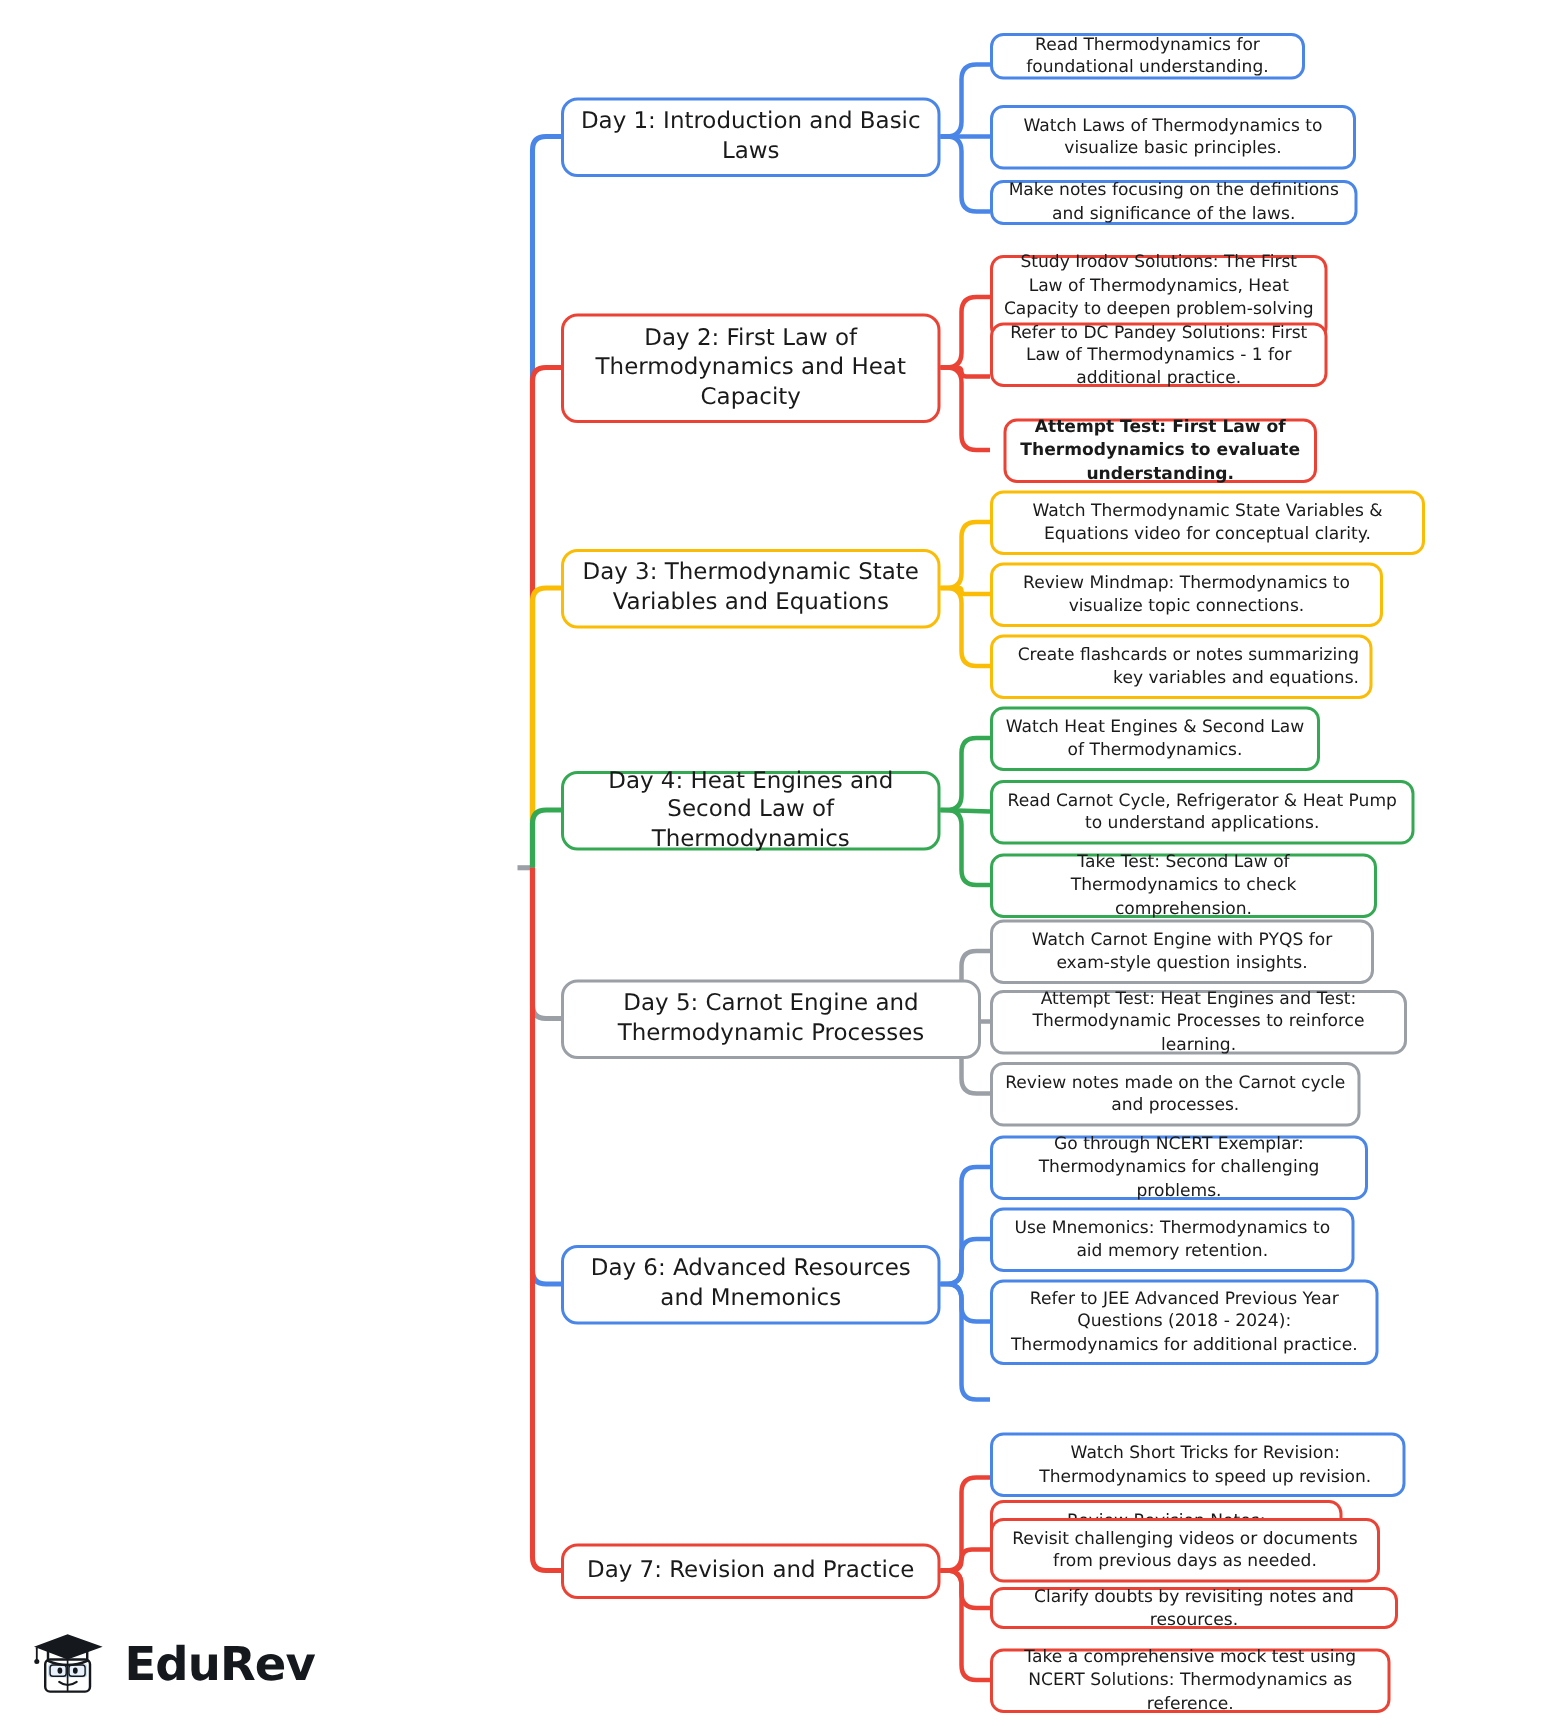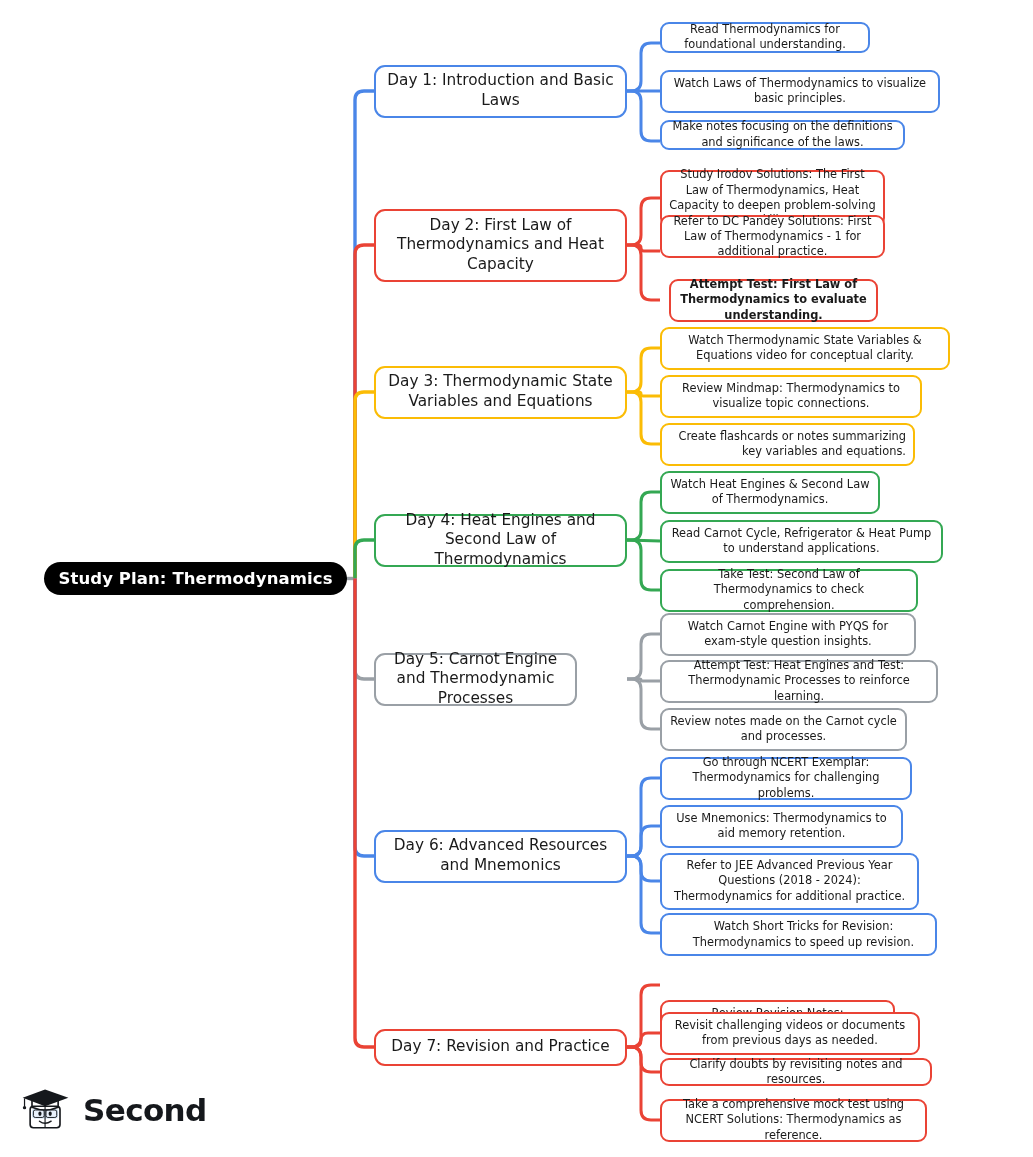--- a/index.html
+++ b/index.html
@@ -141,32 +141,29 @@
       <path d="M627 856 L631 856 Q641 856 641 846 L641 836 Q641 826 651 826 L660 826" stroke="#4a86e8" stroke-width="3" fill="none" stroke-linejoin="round"></path>
       <path d="M627 856 L631 856 Q641 856 641 866 L641 871 Q641 881 651 881 L660 881" stroke="#4a86e8" stroke-width="3" fill="none" stroke-linejoin="round"></path>
       <path d="M627 856 L631 856 Q641 856 641 866 L641 923 Q641 933 651 933 L660 933" stroke="#4a86e8" stroke-width="3" fill="none" stroke-linejoin="round"></path>
       <path d="M355 578.5 L355 1038 Q355 1047 364 1047 L374 1047" stroke="#ea4335" stroke-width="3.4" fill="none" stroke-linejoin="round"></path>
       <path d="M627 1047 L631 1047 Q641 1047 641 1037 L641 995 Q641 985 651 985 L660 985" stroke="#ea4335" stroke-width="3" fill="none" stroke-linejoin="round"></path>
       <path d="M627 1047 L634 1047 Q641 1047 641 1040 L641 1040 Q641 1033 648 1033 L660 1033" stroke="#ea4335" stroke-width="3" fill="none" stroke-linejoin="round"></path>
       <path d="M627 1047 L631 1047 Q641 1047 641 1057 L641 1062 Q641 1072 651 1072 L660 1072" stroke="#ea4335" stroke-width="3" fill="none" stroke-linejoin="round"></path>
       <path d="M627 1047 L631 1047 Q641 1047 641 1057 L641 1110 Q641 1120 651 1120 L660 1120" stroke="#ea4335" stroke-width="3" fill="none" stroke-linejoin="round"></path>
     </svg>
 
-  <div class="root-node" style="left: 44px; top: 562px; width: 303px; height: 33px;">
-    <span>Study Plan: Thermodynamics</span>
-  </div>
 
   <div id="nodes-layer">
       <div class="day-node" style="left: 374px; top: 64.5px; width: 253px; height: 53px; border-color: rgb(74, 134, 232);">
         <span>Day 1: Introduction and Basic Laws</span>
       </div>
       <div class="leaf-node" style="left: 660px; top: 21.5px; width: 210px; height: 31px; border-color: rgb(74, 134, 232);">
         <span>Read Thermodynamics for foundational understanding.</span>
       </div>
-      <div class="leaf-node" style="left: 660px; top: 69.5px; width: 280px; height: 43px; border-color: rgb(74, 134, 232); justify-content: center;">
+      <div class="leaf-node" style="left: 660px; top: 69.5px; width: 244px; height: 43px; border-color: rgb(74, 134, 232); justify-content: center;">
         <span>Watch Laws of Thermodynamics to visualize basic principles.</span>
       </div>
       <div class="leaf-node" style="left: 660px; top: 119.5px; width: 245px; height: 30px; border-color: rgb(74, 134, 232);">
         <span>Make notes focusing on the definitions and significance of the laws.</span>
       </div>
       <div class="day-node" style="left: 374px; top: 208.5px; width: 253px; height: 73px; border-color: rgb(234, 67, 53);">
         <span>Day 2: First Law of Thermodynamics and Heat Capacity</span>
       </div>
       <div class="leaf-node" style="left: 660px; top: 169.5px; width: 225px; height: 57px; border-color: rgb(234, 67, 53);">
         <span>Study Irodov Solutions: The First Law of Thermodynamics, Heat Capacity to deepen problem-solving skills.</span>
@@ -194,21 +191,21 @@
       </div>
       <div class="leaf-node" style="left: 660px; top: 470.5px; width: 220px; height: 43px; border-color: rgb(52, 168, 83);">
         <span>Watch Heat Engines &amp; Second Law of Thermodynamics.</span>
       </div>
       <div class="leaf-node" style="left: 660px; top: 519.5px; width: 283px; height: 43px; border-color: rgb(52, 168, 83);">
         <span>Read Carnot Cycle, Refrigerator &amp; Heat Pump to understand applications.</span>
       </div>
       <div class="leaf-node" style="left: 660px; top: 568.5px; width: 258px; height: 43px; border-color: rgb(52, 168, 83);">
         <span>Take Test: Second Law of Thermodynamics to check comprehension.</span>
       </div>
-      <div class="day-node" style="left: 374px; top: 652.5px; width: 203px; height: 53px; border-color: rgb(154, 160, 166);">
+      <div class="day-node" style="left: 374px; top: 652.5px; width: 280px; height: 53px; border-color: rgb(154, 160, 166);">
         <span>Day 5: Carnot Engine and Thermodynamic Processes</span>
       </div>
       <div class="leaf-node" style="left: 660px; top: 612.5px; width: 256px; height: 43px; border-color: rgb(154, 160, 166);">
         <span>Watch Carnot Engine with PYQS for exam-style question insights.</span>
       </div>
       <div class="leaf-node" style="left: 660px; top: 659.5px; width: 278px; height: 43px; border-color: rgb(154, 160, 166); align-items: center;">
         <span>Attempt Test: Heat Engines and Test: Thermodynamic Processes to reinforce learning.</span>
       </div>
       <div class="leaf-node" style="left: 660px; top: 707.5px; width: 247px; height: 43px; border-color: rgb(154, 160, 166);">
         <span>Review notes made on the Carnot cycle and processes.</span>
@@ -218,21 +215,21 @@
       </div>
       <div class="leaf-node" style="left: 660px; top: 756.5px; width: 252px; height: 43px; border-color: rgb(74, 134, 232);">
         <span>Go through NCERT Exemplar: Thermodynamics for challenging problems.</span>
       </div>
       <div class="leaf-node" style="left: 660px; top: 804.5px; width: 243px; height: 43px; border-color: rgb(74, 134, 232);">
         <span>Use Mnemonics: Thermodynamics to aid memory retention.</span>
       </div>
       <div class="leaf-node" style="left: 660px; top: 852.5px; width: 259px; height: 57px; border-color: rgb(74, 134, 232);">
         <span>Refer to JEE Advanced Previous Year Questions (2018 - 2024): Thermodynamics for additional practice.</span>
       </div>
-      <div class="leaf-node" style="left: 660px; top: 913px; width: 277px; height: 43px; border-color: rgb(74, 134, 232); padding-left: 17px;">
+      <div class="leaf-node" style="left: 660px; top: 955px; width: 277px; height: 43px; border-color: rgb(74, 134, 232); padding-left: 17px;">
         <span>Watch Short Tricks for Revision: Thermodynamics to speed up revision.</span>
       </div>
       <div class="day-node" style="left: 374px; top: 1028.5px; width: 253px; height: 37px; border-color: rgb(234, 67, 53);">
         <span>Day 7: Revision and Practice</span>
       </div>
       <div class="leaf-node" style="left: 660px; top: 963.5px; width: 235px; height: 43px; border-color: rgb(234, 67, 53); margin-top: 36px;">
         <span>Review Revision Notes: Thermodynamics thoroughly.</span>
       </div>
       <div class="leaf-node" style="left: 660px; top: 1011.5px; width: 260px; height: 43px; border-color: rgb(234, 67, 53);">
         <span>Revisit challenging videos or documents from previous days as needed.</span>
@@ -261,16 +258,16 @@
       <path d="M46 84 Q58 93 71 84" fill="none" stroke="#15181c" stroke-width="3" stroke-linecap="round"></path>
 
       <line x1="58" y1="52" x2="58" y2="98" stroke="#15181c" stroke-width="2.4"></line>
 
       <path d="M10 34 L58 16 L108 34 L58 52 Z" fill="#15181c"></path>
       <path d="M30 40 L30 54 Q58 66 86 54 L86 40" fill="none" stroke="#15181c" stroke-width="3.5"></path>
 
       <path d="M14 36 L14 52" stroke="#15181c" stroke-width="2.6" stroke-linecap="round"></path>
       <circle cx="14" cy="55" r="3.6" fill="#15181c"></circle>
     </svg>
-    <div class="brand-text">Second</div>
+    <div class="brand-text">EduRev</div>
   </div>
 
 </div>
 
 </body></html>

